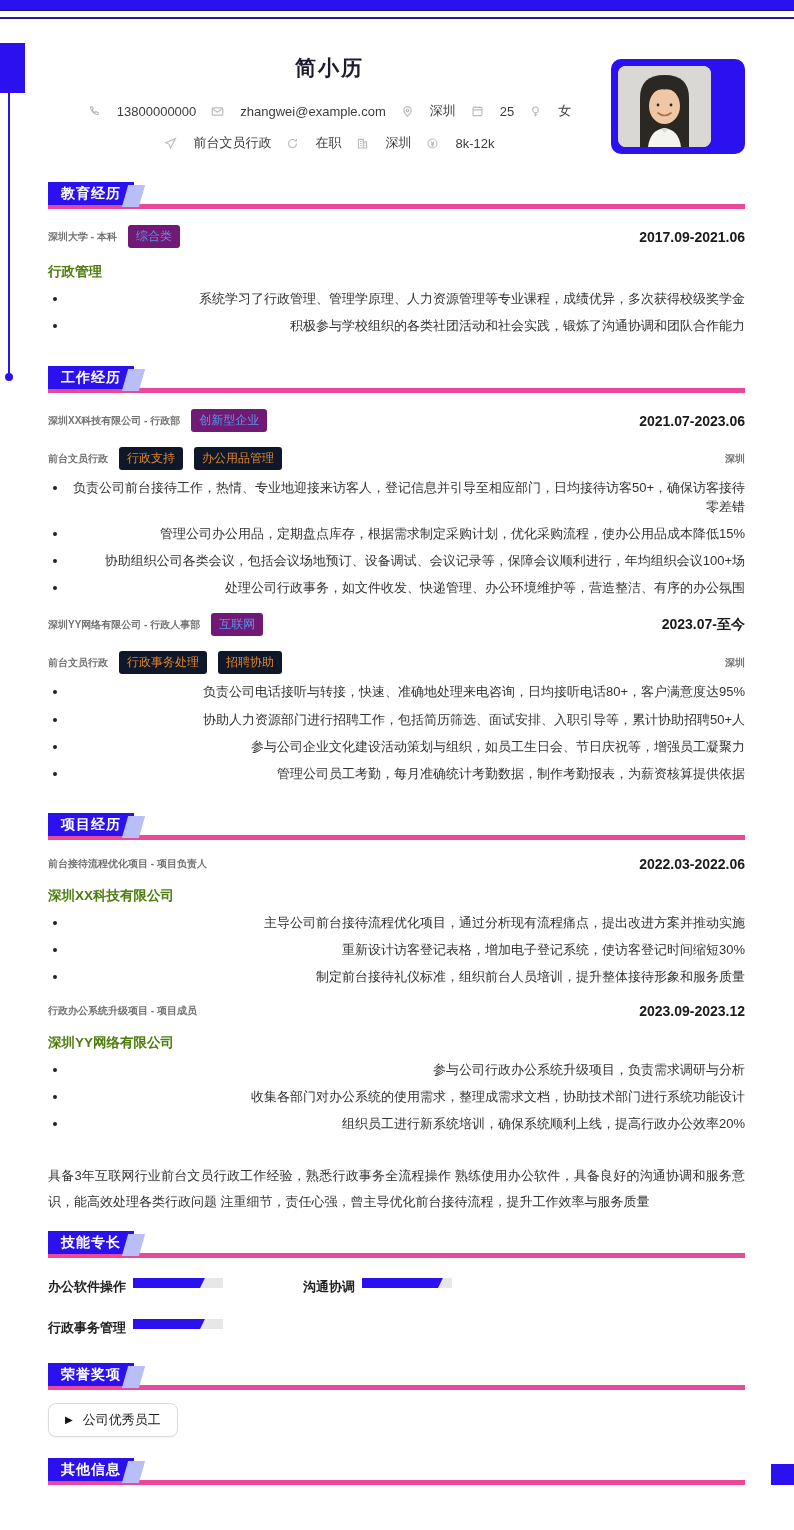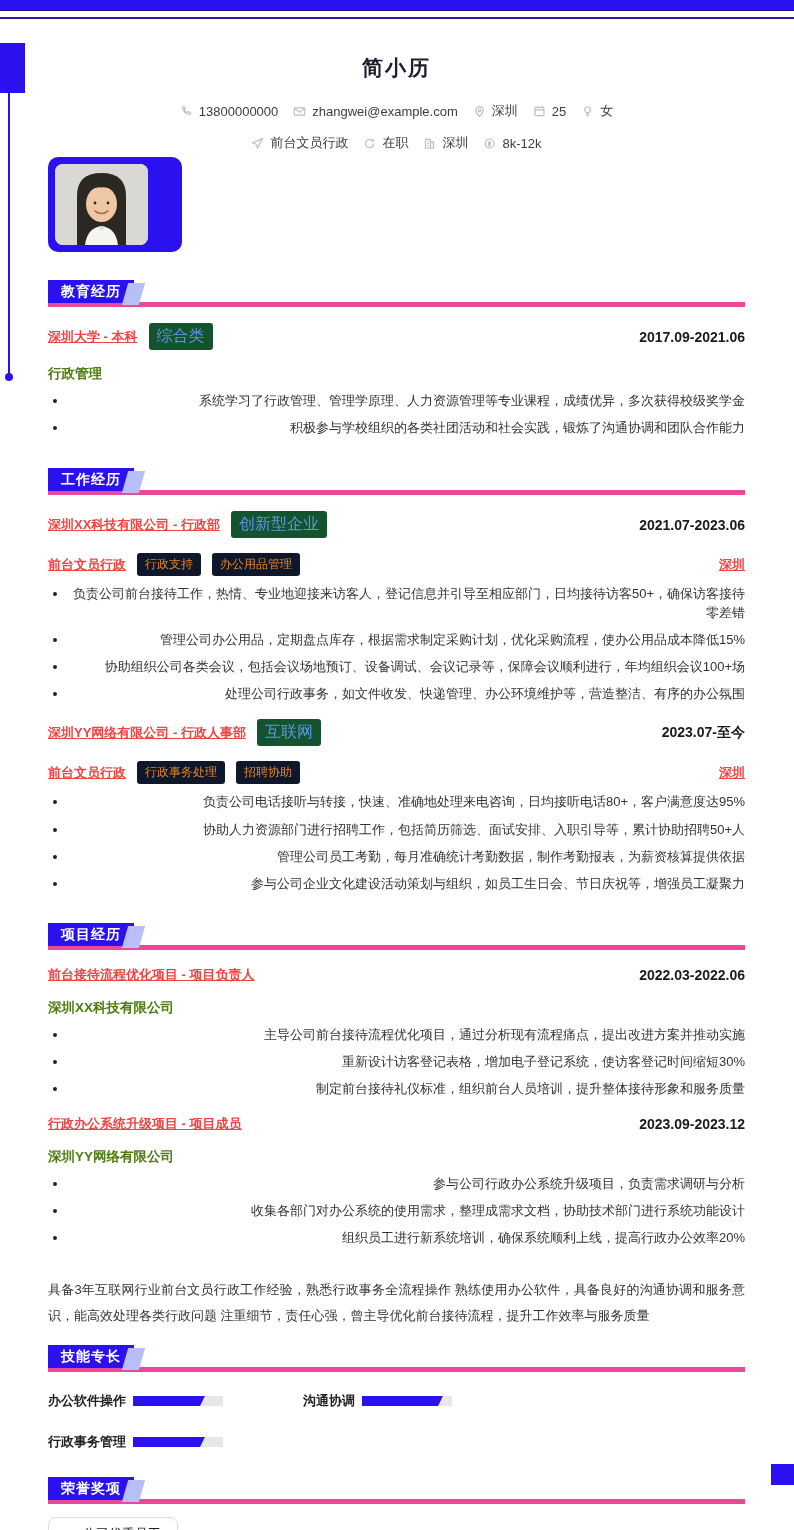--- a/index.html
+++ b/index.html
@@ -13,60 +13,60 @@
   .topbar { height: 11px; background: #2b10f0; border-bottom: 1px solid #190e86; }
   .topline { height: 2px; background: #241b9e; margin-top: 6px; }
   .deco-rect { position:absolute; left:0; top:43px; width:25px; height:50px; background:#2b10f0; }
   .deco-vline { position:absolute; left:8px; top:92px; width:2px; height:282px; background:#2b10f0; }
   .deco-dot { position:absolute; left:5px; top:373px; width:8px; height:8px; border-radius:50%; background:#2b10f0; }
   .deco-square { position:absolute; right:0; top:1464px; width:23px; height:21px; background:#2b10f0; }
 
   .content { padding: 0 49px 0 48px; }
 
   
-  .resume-header { display:flex; margin-top:35px;flex-direction:column; }
+  .resume-header { display:flex; margin-top:35px; }
   .header-left { flex:1; display:flex; flex-direction:column; align-items:center; }
   .resume-name { font-size:21px; font-weight:bold; color:#1c1c2e; letter-spacing:2px; }
   .contact-row { display:flex; align-items:center; gap:15px; font-size:13px; color:#3c3c3c; margin-top:14px; white-space:nowrap; }
   .contact-row.first { margin-top:20px; }
-  .citem { display:inline-flex; align-items:center; gap:6px; }
+  .citem { display:inline-flex; align-items:center; gap:16px; }
   .cicon { display:inline-flex; width:13px; height:13px; color:#bcbcbc; }
   .cicon svg { width:13px; height:13px; stroke:#bcbcbc; fill:none; stroke-width:1.4; }
   .photo-panel { flex:none; width:134px; height:95px; background:#2b10f0; border-radius:10px; position:relative; margin-top:5px; }
   .photo { position:absolute; left:7px; top:7px; width:93px; height:81px; border-radius:8px; overflow:hidden; background:#d9d8d4; }
   .photo svg { display:block; width:100%; height:100%; }
 
   
   .section { margin-top: 28px; }
   .sec-head { position:relative; height:27px; border-bottom:5px solid #ec4899; }
   .sec-badge { position:absolute; left:0; top:0; z-index:0; background:#2b10f0; color:#fff;
     font-size:14px; font-weight:bold; line-height:23px; padding:0 13px; letter-spacing:1px; }
   .badge-tail { position:absolute; right:-8px; top:3px; width:17px; height:22px; background:#b7bff6; transform:skewX(-16deg); z-index:-1; }
 
   
   .entry-row { display:flex; justify-content:space-between; align-items:center; margin-top:16px; }
   .entry-left { display:flex; align-items:center; gap:11px; }
-  .entry-title { font-size:13px; font-weight:bold; color:#ef4444;text-decoration:underline; }
+  .entry-title { font-size:10px; font-weight:bold; color:#737373; }
   .entry-date { font-size:14px; font-weight:bold; color:#1a1a1a; }
-  .tag-blue { font-size:16px; color:#5a96e8; background:#14532d; padding:3px 8px; border-radius:3px; }
+  .tag-blue { font-size:12px; color:#5a96e8; background:#701a75; padding:3px 8px; border-radius:3px; }
   .tag-orange { font-size:12px; color:#e0862a; background:#0f172a; padding:3px 8px; border-radius:3px; }
   .role-row { display:flex; justify-content:space-between; align-items:center; margin-top:15px; }
   .role-left { display:flex; align-items:center; gap:11px; }
   .sub-line { margin-top:15px; font-size:13.5px; font-weight:bold; color:#4d7c0f; }
   ul.bullets { list-style:none; margin-top:7px;text-align:right; }
   ul.bullets li { position:relative; padding-left:18px; font-size:13px; color:#333; line-height:1.4; margin-top:9px; }
   ul.bullets li::before { content:""; position:absolute; left:5px; top:7px; width:4px; height:4px; border-radius:50%; background:#222; }
   .entry + .entry { margin-top: 4px; }
 
   
   .summary-text { margin-top:12px; font-size:13px; color:#333; line-height:1.95; text-align:justify; }
 
   
   .skills-grid { margin-top:20px; display:grid; grid-template-columns:255px 1fr; row-gap:23px; }
-  .skill { display:flex; align-items:center; }
+  .skill { display:flex; align-items:flex-start; }
   .skill-label { font-size:13px; font-weight:bold; color:#1f1f1f; margin-right:7px; }
   .skill-track { width:90px; height:10px; background:#e7e7ea; overflow:hidden; }
   .skill-fill { height:100%; background:#2b10f0; clip-path:polygon(0 0, 100% 0, calc(100% - 5px) 100%, 0 100%); }
 
   
   .chip { margin-top:13px; display:inline-flex; align-items:center; gap:10px; border:1px solid #dcdcdc;
     border-radius:8px; padding:7px 16px; font-size:13px; color:#222; background:#fff; box-shadow:0 1px 2px rgba(0,0,0,0.05); cursor:pointer; }
   .chip-arrow { font-size:10px; color:#111; line-height:1; }
 </style>
 </head>
@@ -250,22 +250,22 @@
         <div class="role-left">
           <span class="entry-title">前台文员行政</span>
           <span class="tag-orange">行政事务处理</span>
           <span class="tag-orange">招聘协助</span>
         </div>
         <span class="entry-title">深圳</span>
       </div>
       <ul class="bullets">
         <li>负责公司电话接听与转接，快速、准确地处理来电咨询，日均接听电话80+，客户满意度达95%</li>
         <li>协助人力资源部门进行招聘工作，包括简历筛选、面试安排、入职引导等，累计协助招聘50+人</li>
+        <li>参与公司企业文化建设活动策划与组织，如员工生日会、节日庆祝等，增强员工凝聚力</li>
         <li>管理公司员工考勤，每月准确统计考勤数据，制作考勤报表，为薪资核算提供依据</li>
-        <li>参与公司企业文化建设活动策划与组织，如员工生日会、节日庆祝等，增强员工凝聚力</li>
       </ul>
     </div>
   </section>
 
   <section class="section" style="margin-top:30px">
     <div class="sec-head">
       <span class="sec-badge">
         <span class="badge-tail"></span>
         <span>项目经历</span>
       </span>

